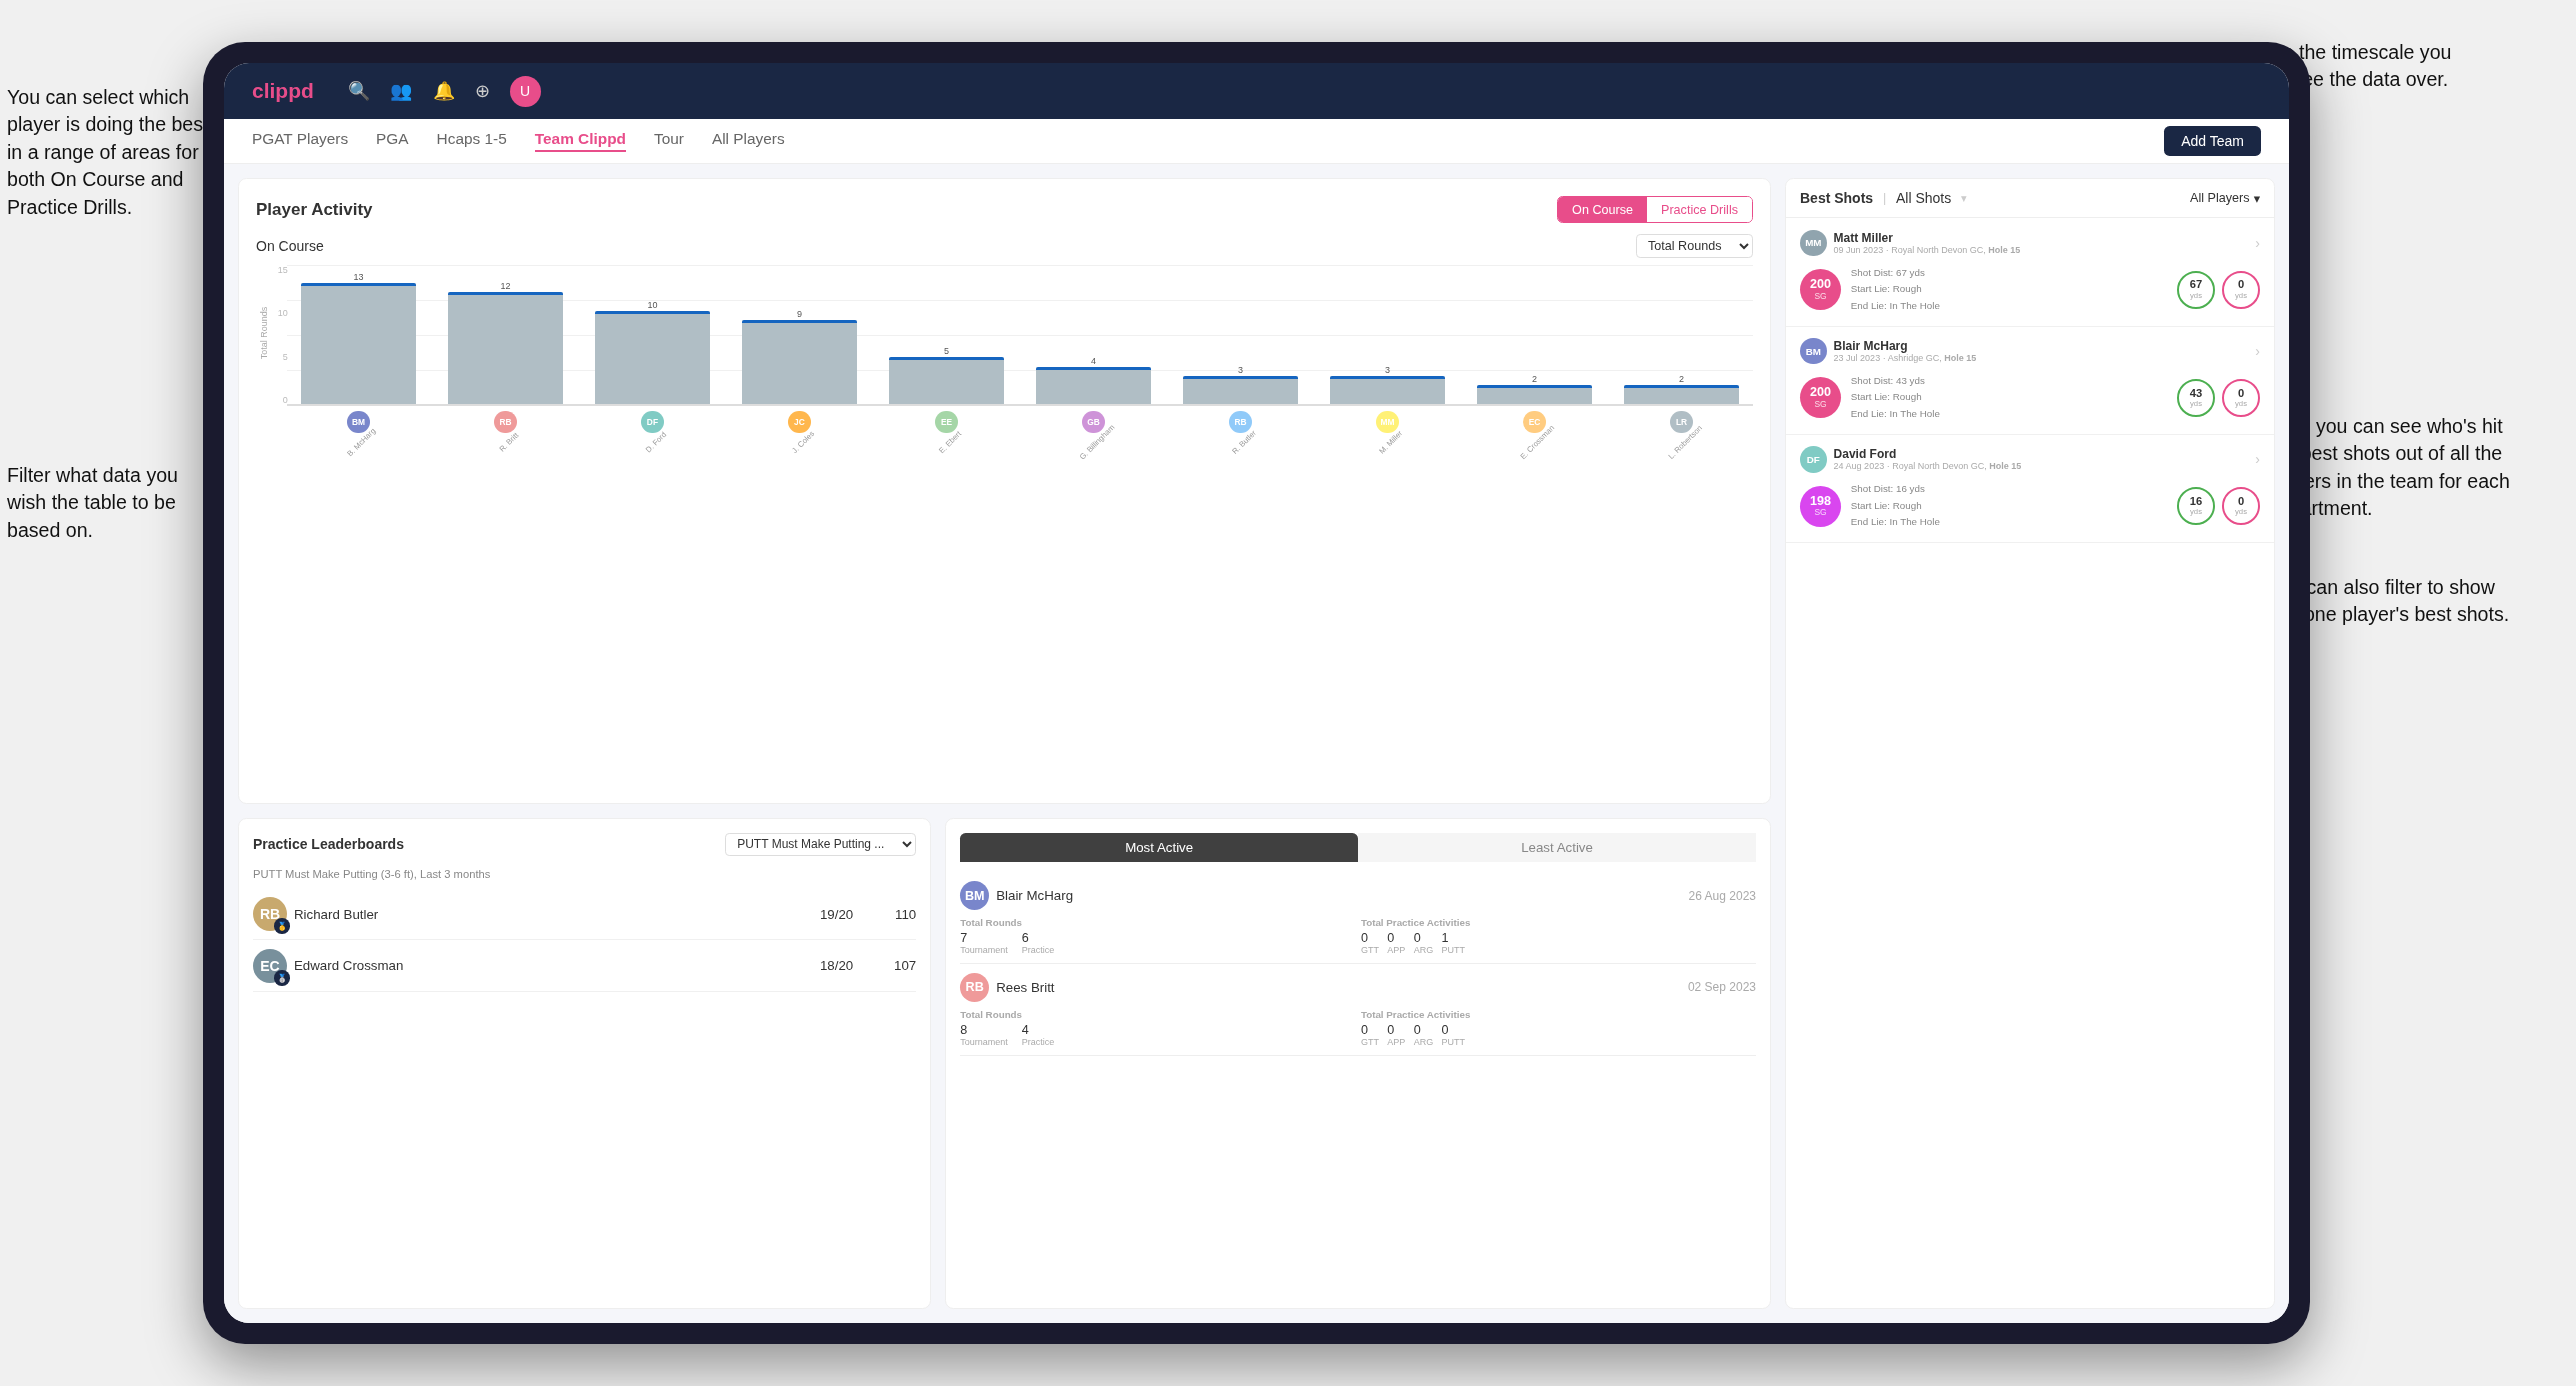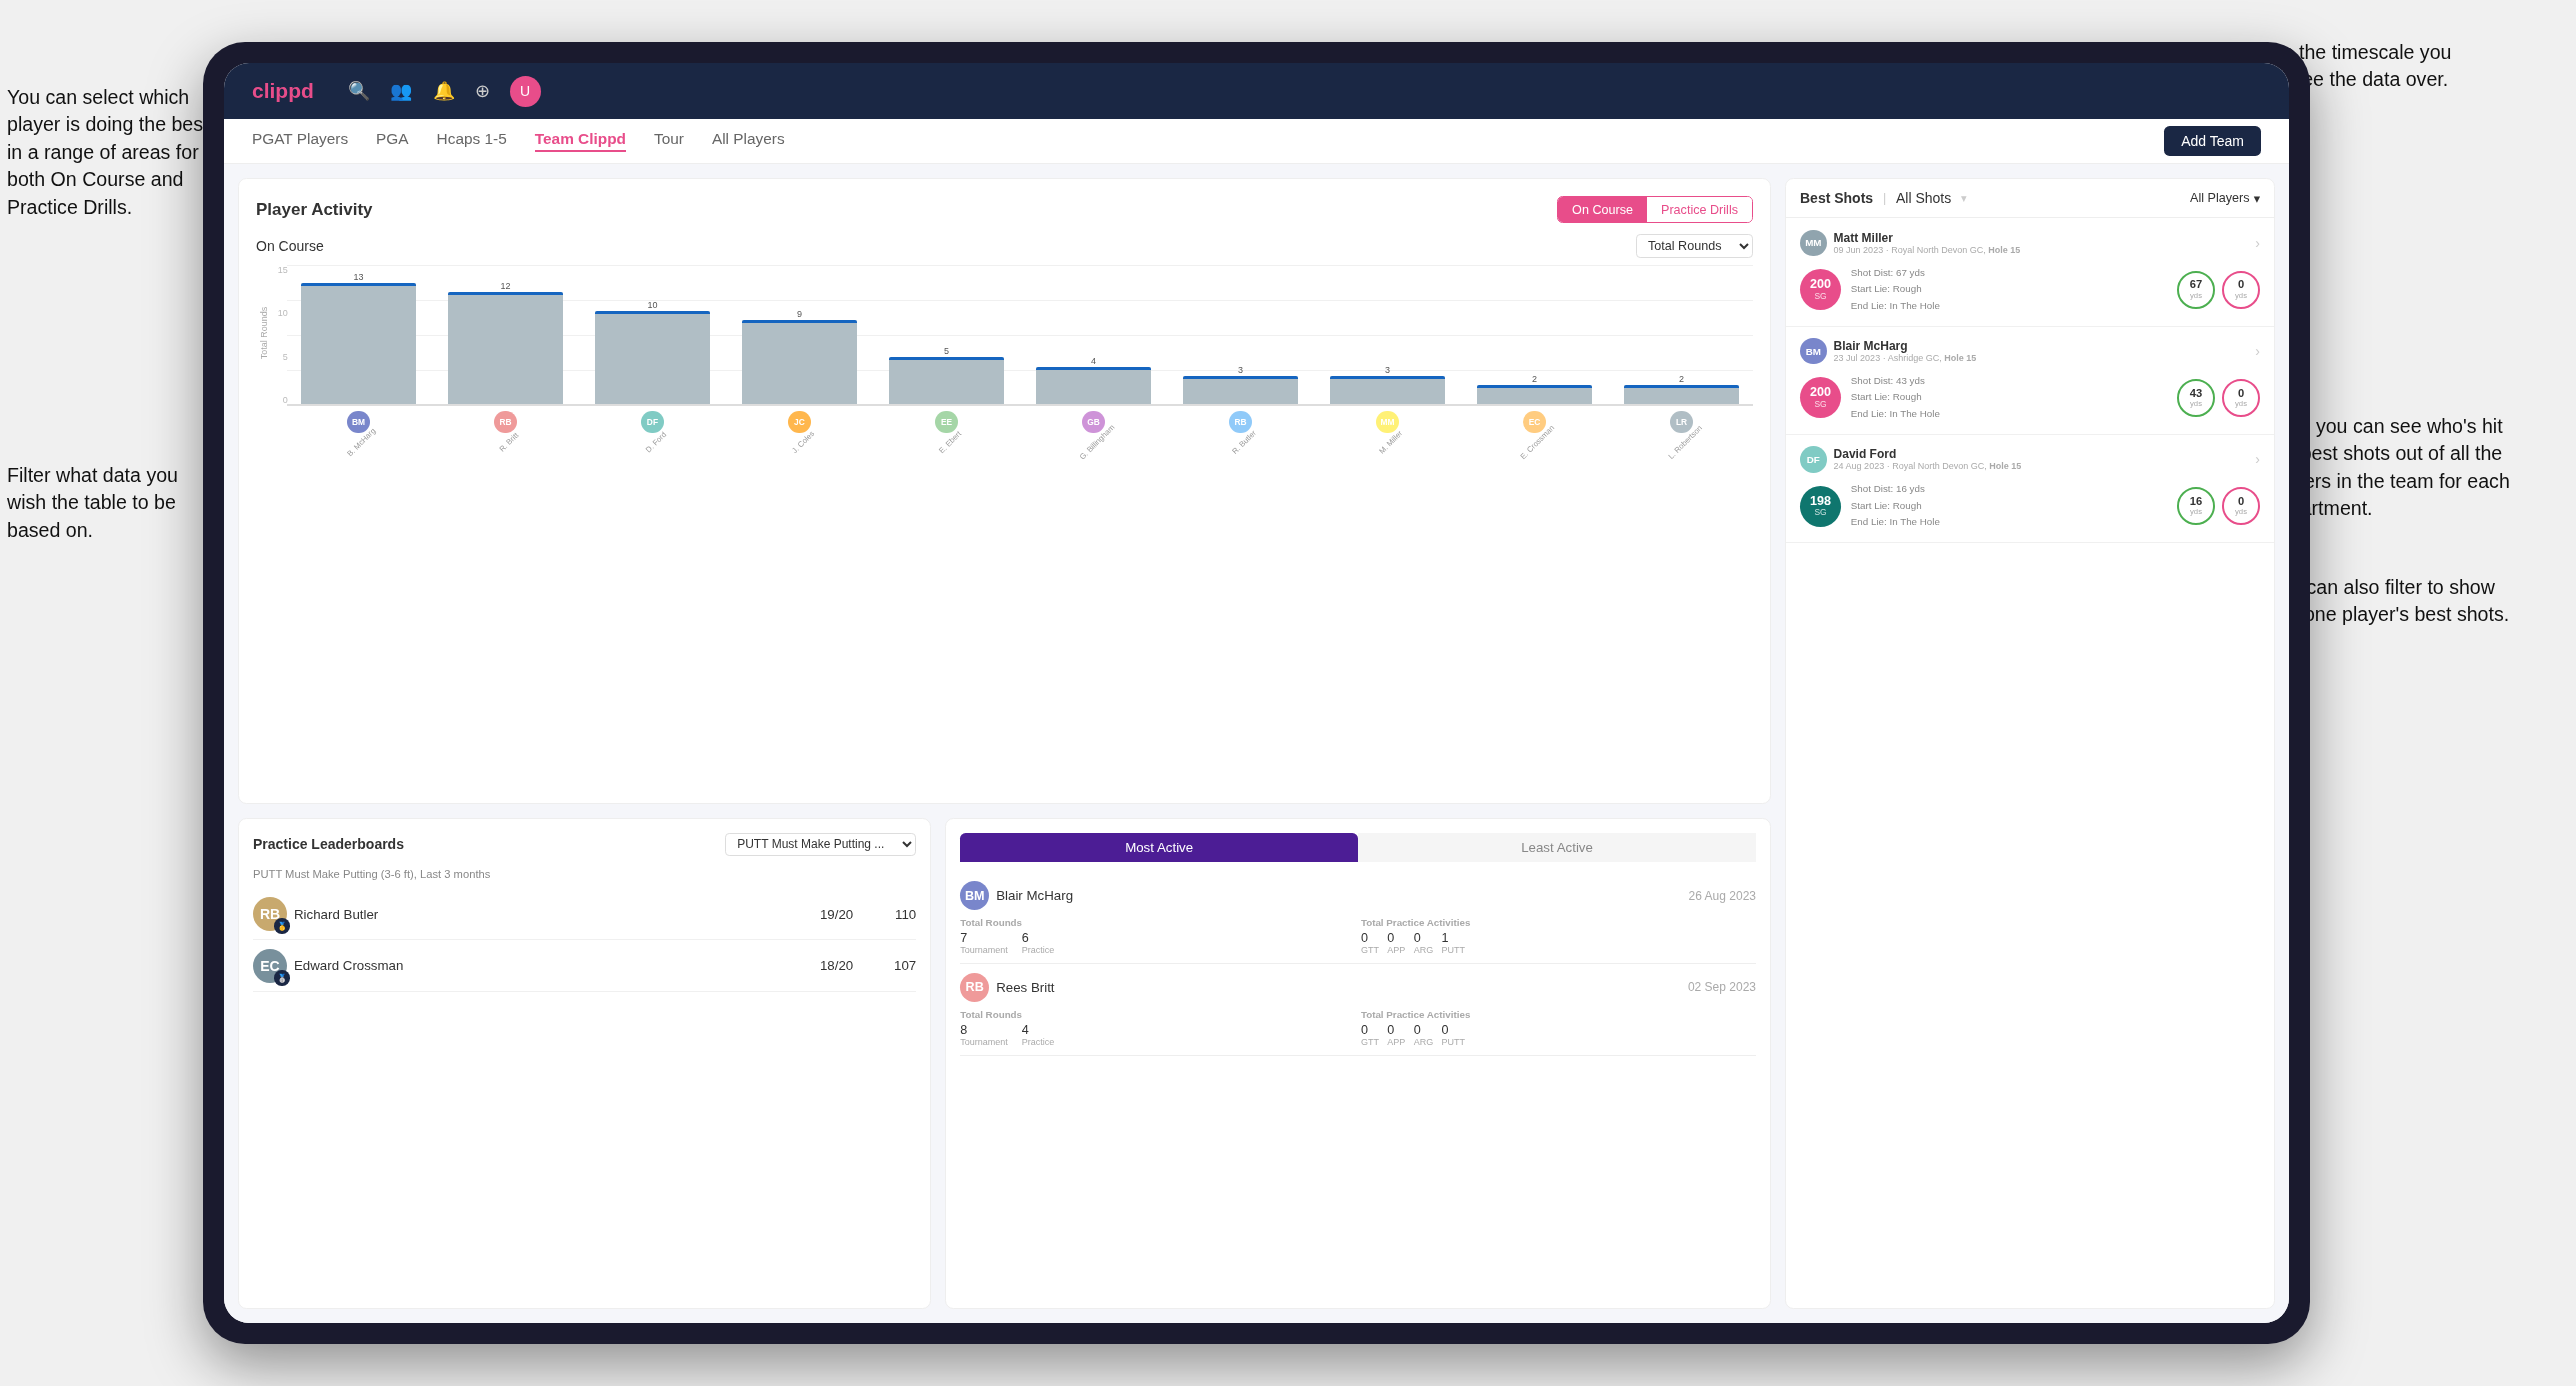--- a/index.html
+++ b/index.html
@@ -433,21 +433,21 @@
     .active-tab {
       flex: 1;
       text-align: center;
       padding: 7px;
       font-size: 13.3px;
       cursor: pointer;
       background: #f5f5f5;
       color: #888;
     }
     .active-tab.active {
-      background: #4c1d95;
+      background: #404040;
       color: white;
       border-radius: 5.6px 5.6px 0 0;
     }
     .active-player-card {
       border-bottom: 0.7px solid #eee;
       padding: 8.4px 0;
     }
     .active-player-header {
       display: flex;
       align-items: center;
@@ -913,21 +913,21 @@
               <div style="padding: 11.2px 14px; border-bottom: 0.7px solid rgb(240, 240, 240);">
     <div style="display:flex;align-items:center;gap:7px;margin-bottom:8.4px;">
       <div style="width:26.6px;height:26.6px;border-radius:50%;background:#80cbc4;display:flex;align-items:center;justify-content:center;color:white;font-size:9.8px;font-weight:600;">DF</div>
       <div style="flex:1;">
         <div style="font-size:12px;font-weight:600;color:#333;">David Ford</div>
         <div style="font-size:9px;color:#aaa;">24 Aug 2023 · Royal North Devon GC, <strong>Hole 15</strong></div>
       </div>
       <span style="color:#ccc;font-size:14px;">›</span>
     </div>
     <div style="display:flex;align-items:center;gap:9.8px;">
-      <div style="width:41px;height:41px;border-radius:50%;background:#0f766e;display:flex;flex-direction:column;align-items:center;justify-content:center;color:white;flex-shrink:0;">
+      <div style="width:41px;height:41px;border-radius:50%;background:#d946ef;display:flex;flex-direction:column;align-items:center;justify-content:center;color:white;flex-shrink:0;">
         <span style="font-size:12.6px;font-weight:700;line-height:1;">198</span>
         <span style="font-size:8.4px;opacity:0.8;">SG</span>
       </div>
       <div style="flex:1;font-size:9.8px;color:#888;line-height:1.7;">
         Shot Dist: 16 yds<br>
         Start Lie: Rough<br>
         End Lie: In The Hole
       </div>
       <div style="display:flex;gap:7px;">
         <div style="width:38px;height:38px;border-radius:50%;border:2.1px solid #4caf50;display:flex;flex-direction:column;align-items:center;justify-content:center;">

